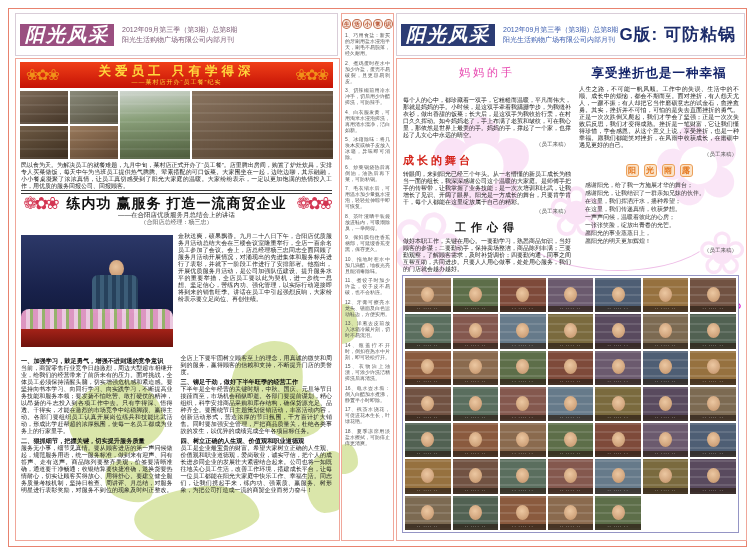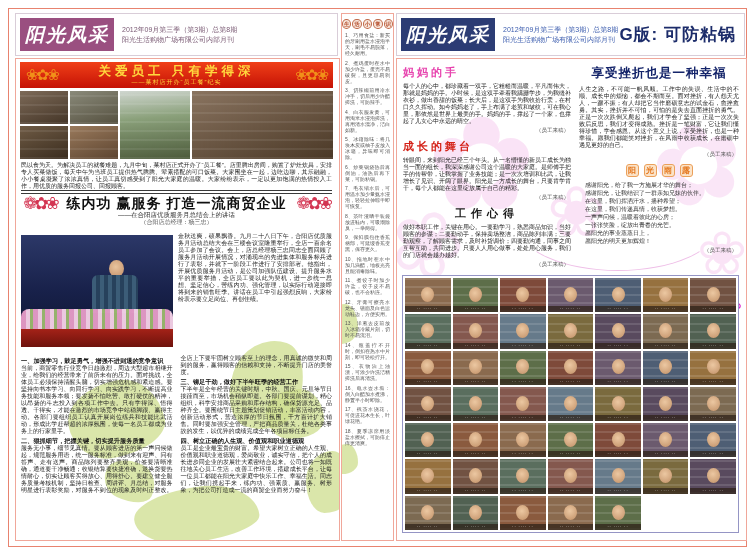--- a/index.html
+++ b/index.html
@@ -7,21 +7,21 @@
     width:756px;height:559px;position:relative;background:#ffffff;
     font-family:"Liberation Sans","DejaVu Sans",sans-serif;
     overflow:hidden;
   }
   .abs{position:absolute;}
   
   .outer-frame{left:8px;top:8px;width:737px;height:537px;border:1px solid #e8836f;}
 
   
   .pg-header{height:43px;border:1px solid #d9cdd8;display:flex;align-items:center;background:#fff;box-sizing:border-box;}
-  .logo-box{width:94px;height:33px;margin-left:4px;display:flex;align-items:center;justify-content:center;
+  .logo-box{width:94px;height:22px;margin-left:4px;display:flex;align-items:center;justify-content:center;
     font-family:"DejaVu Serif","Liberation Serif",serif;font-style:italic;font-weight:bold;
     font-size:19px;color:#fff;letter-spacing:2px;}
   .logo-left{background:#9a4f80;}
   .logo-right{background:#2c3c74;}
   .issue-info{margin-left:8px;font-size:7px;line-height:10px;}
   .issue-left{color:#7a5a74;}
   .issue-right{color:#3b5cae;}
   .edition{margin-left:auto;margin-right:8px;font-size:17px;font-weight:bold;letter-spacing:1px;}
   .edition-b{color:#d42218;}
   .edition-g{color:#1c2c6a;}
@@ -81,21 +81,21 @@
   .tip{font-size:5px;line-height:6px;color:#555;text-align:justify;margin-bottom:3.5px;}
 
   
   .rp-header{left:396px;top:13px;width:349px;}
   .rp-content{left:396px;top:58px;width:349px;height:481px;border:1px solid #f0a79a;background:#fff;overflow:hidden;}
   .wm{position:absolute;color:#f6c9ee;z-index:0;line-height:1;}
   .wm-swirl{position:absolute;border:1px solid #efc0e8;border-color:transparent transparent #efc0e8 transparent;
     border-radius:50%;z-index:0;}
   .rp-colL{left:6px;top:4px;width:168px;z-index:2;position:absolute;}
   .rp-colR{left:182px;top:4px;width:160px;z-index:2;position:absolute;}
-  .t-pink{font-size:11px;font-weight:bold;color:#e743ae;letter-spacing:3px;margin:2px 0 3px;}
+  .t-pink{font-size:11px;font-weight:normal;color:#e743ae;text-align:center;letter-spacing:3px;margin:2px 0 17px;}
   .t-red{font-size:11px;font-weight:bold;color:#d42218;letter-spacing:3px;margin:5px 0 3px;}
   .t-ink{font-family:"Liberation Serif","DejaVu Serif",serif;font-size:11px;font-weight:bold;color:#1a1a1a;
     text-align:center;letter-spacing:5px;margin:5px 0 3px;}
   .t-navy{font-family:"Liberation Serif","DejaVu Serif",serif;font-size:12.5px;font-weight:bold;color:#14246a;
     text-align:center;letter-spacing:1px;margin:2px 0 4px;}
   .body-sm{font-size:6px;line-height:7px;text-align:justify;color:#222;}
   .byline{font-size:5.5px;color:#555;text-align:right;margin:2px 2px 0 0;}
   .sun-title{display:flex;justify-content:center;gap:5px;margin:6px 0 4px;}
   .sun-title span{width:11px;height:11px;border:1px solid #eba05a;border-radius:3px;background:#fbe3c8;
     color:#e4761c;font-size:8px;line-height:11px;text-align:center;font-weight:bold;}

